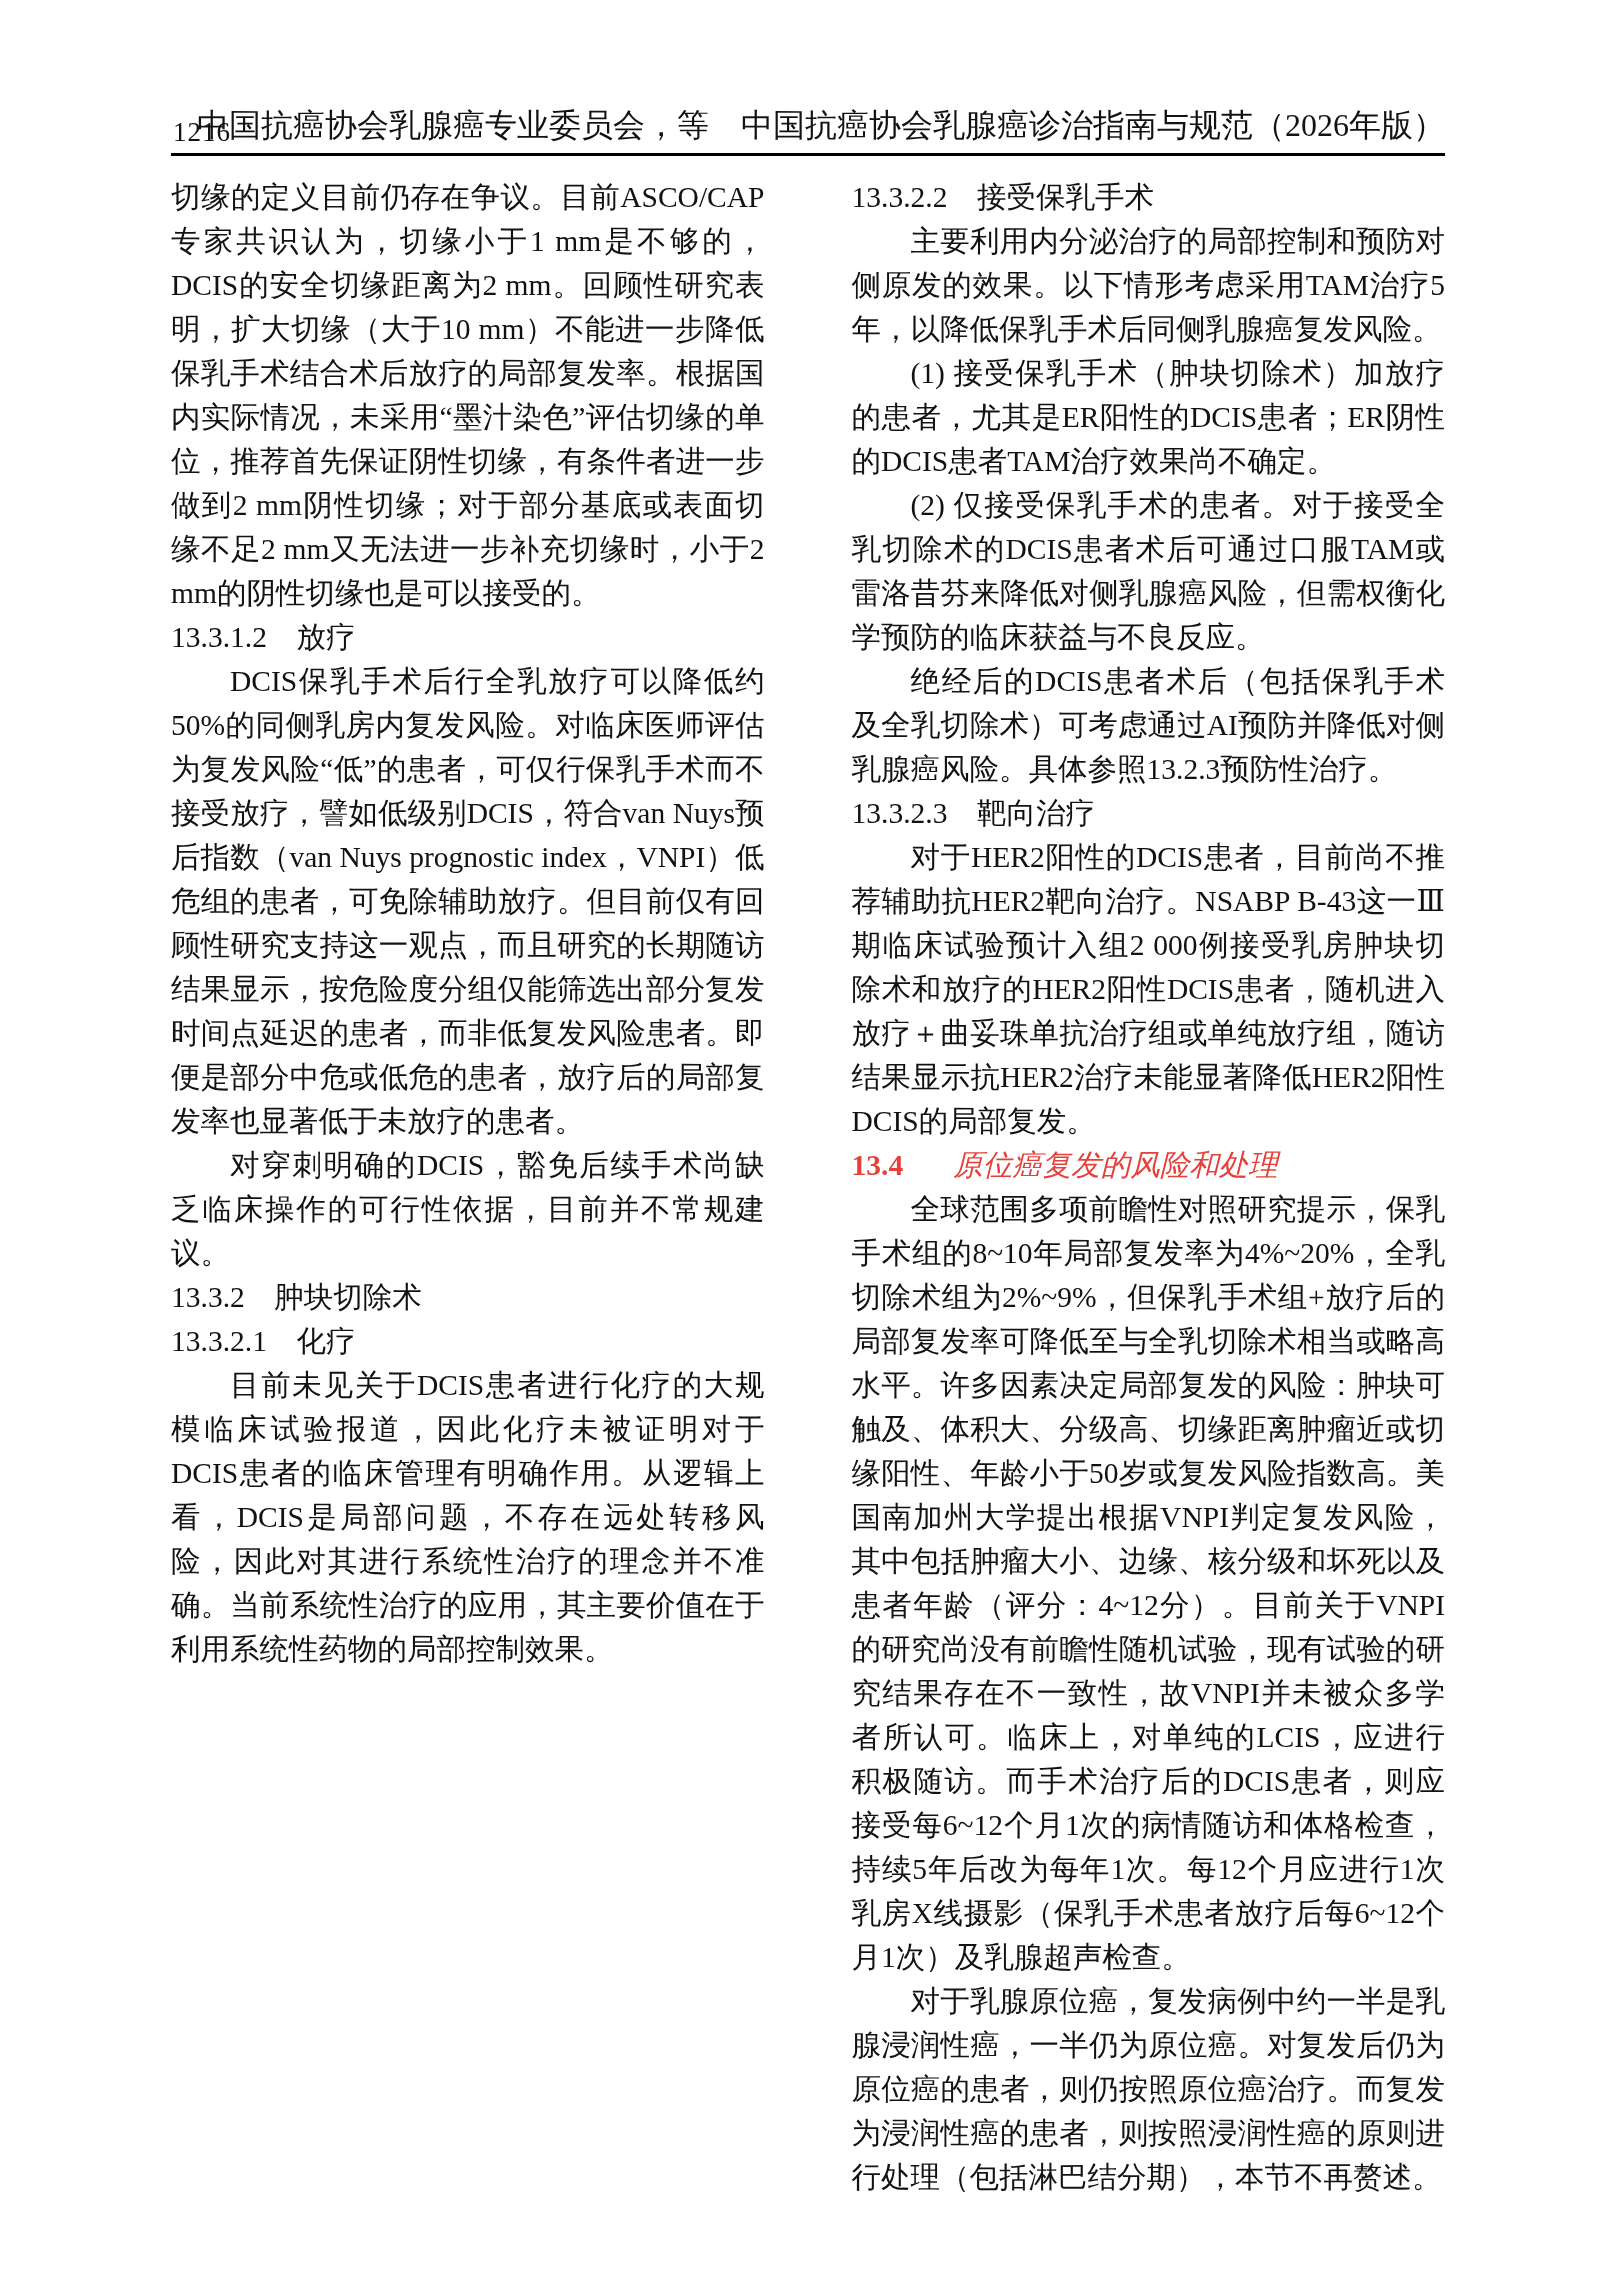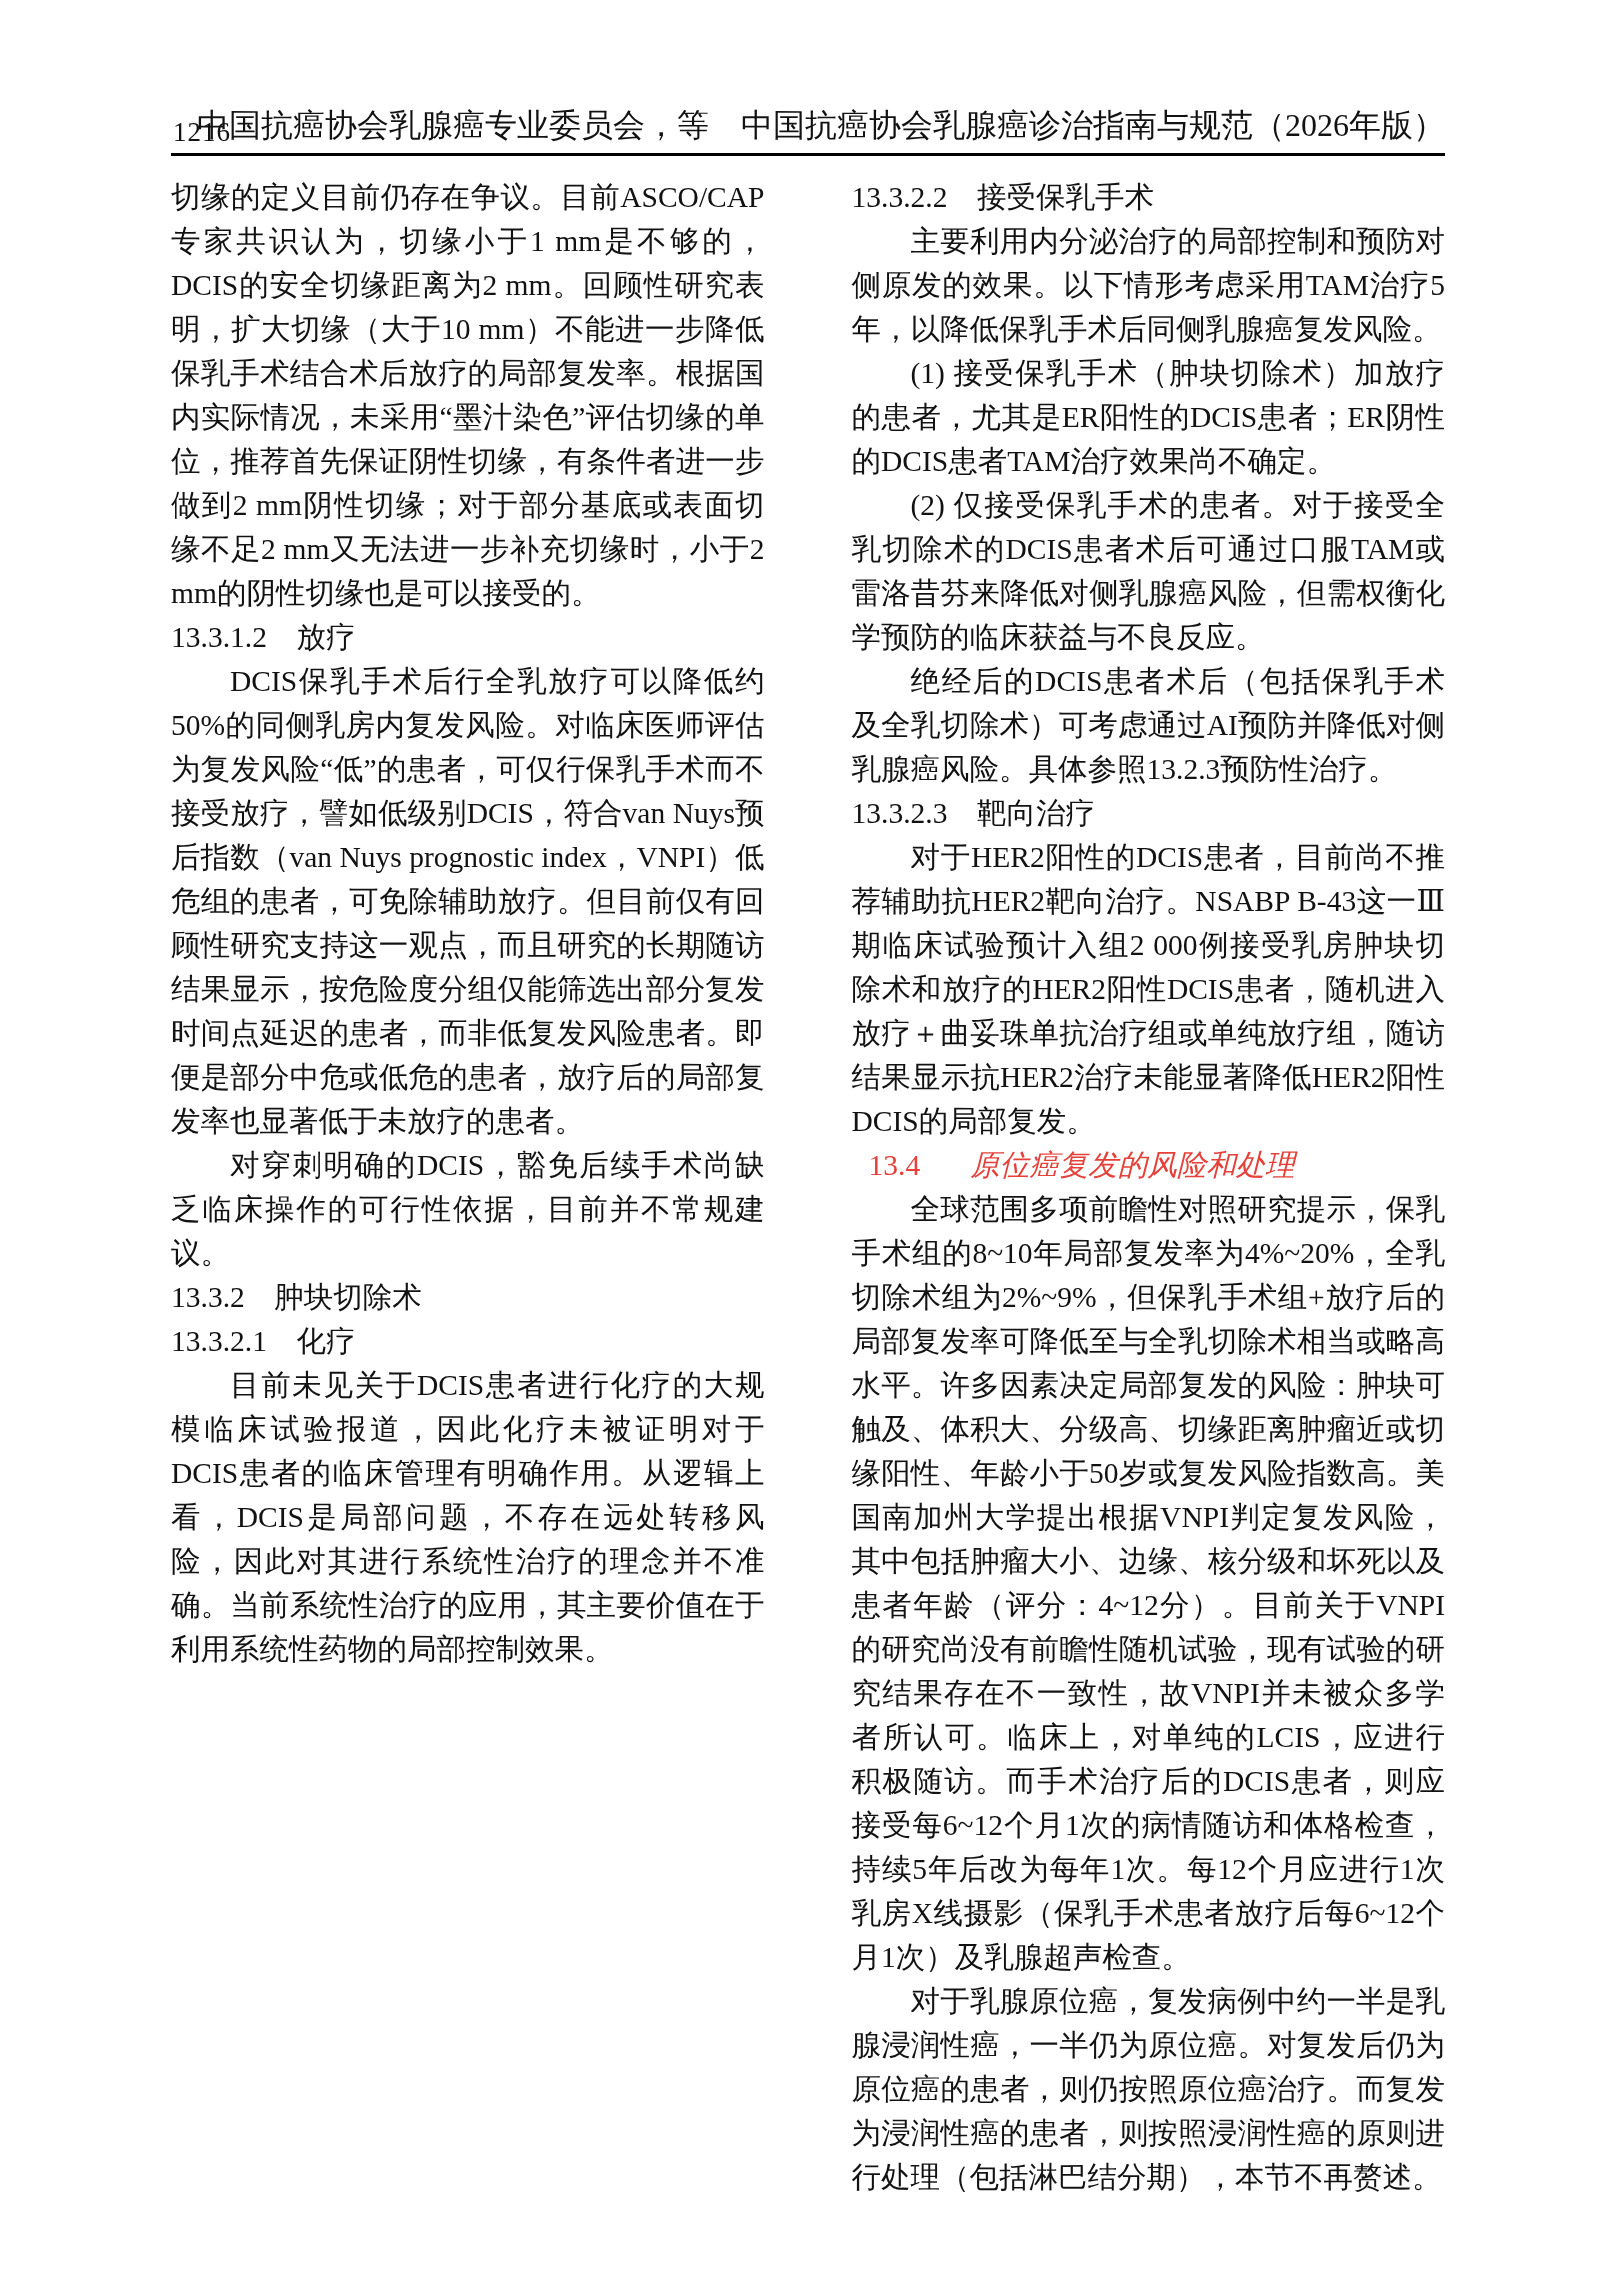--- a/index.html
+++ b/index.html
@@ -78,23 +78,22 @@
     text-indent: 0;
     text-align: left;
   }
   .heading .h-num {
     margin-right: 1em;
   }
   .heading.red {
     color: #e5413a;
   }
   .heading.red .h-num {
-    font-weight: normal;
+    font-weight: bold;
     margin-right: 1.7em;
-    margin-left: 17px;
   }
   .heading.red .h-title {
     font-style: italic;
     font-weight: 500;
   }
 </style>
 </head>
 <body>
 
 <div class="page">

